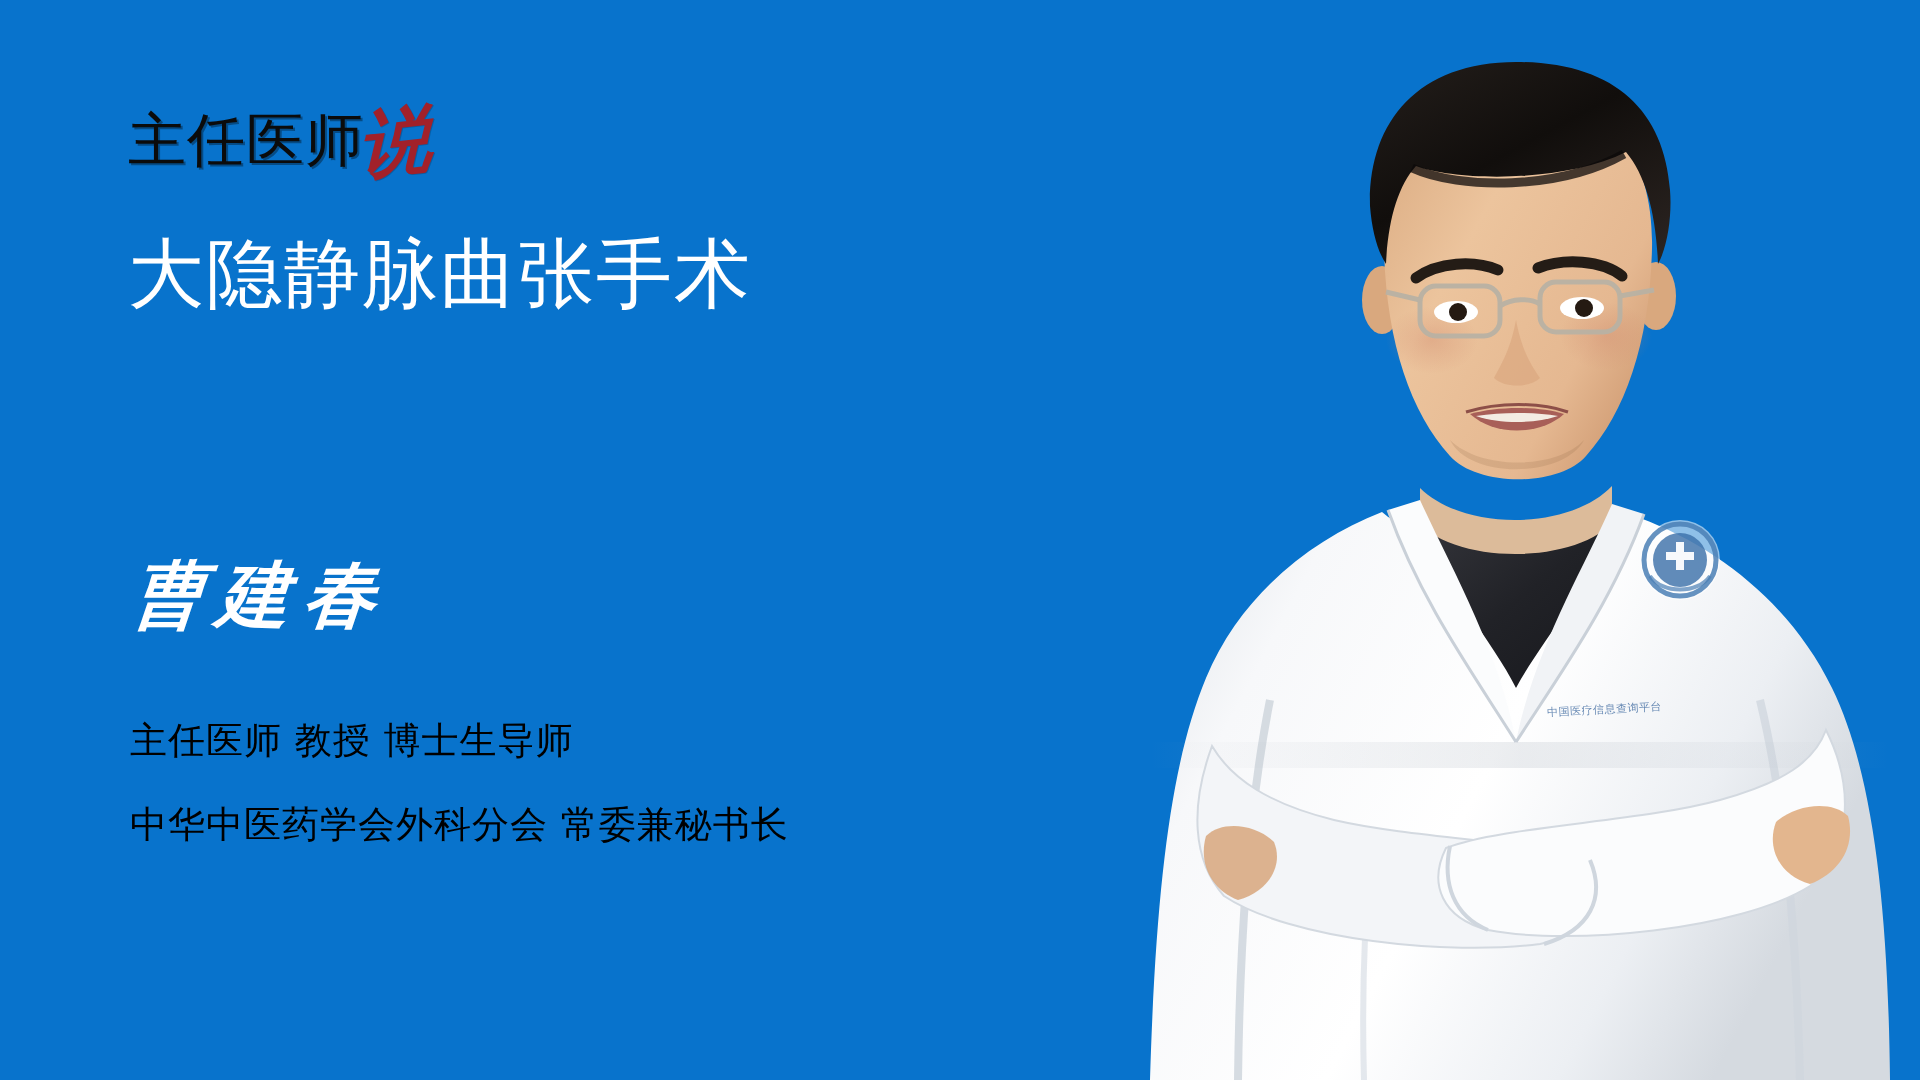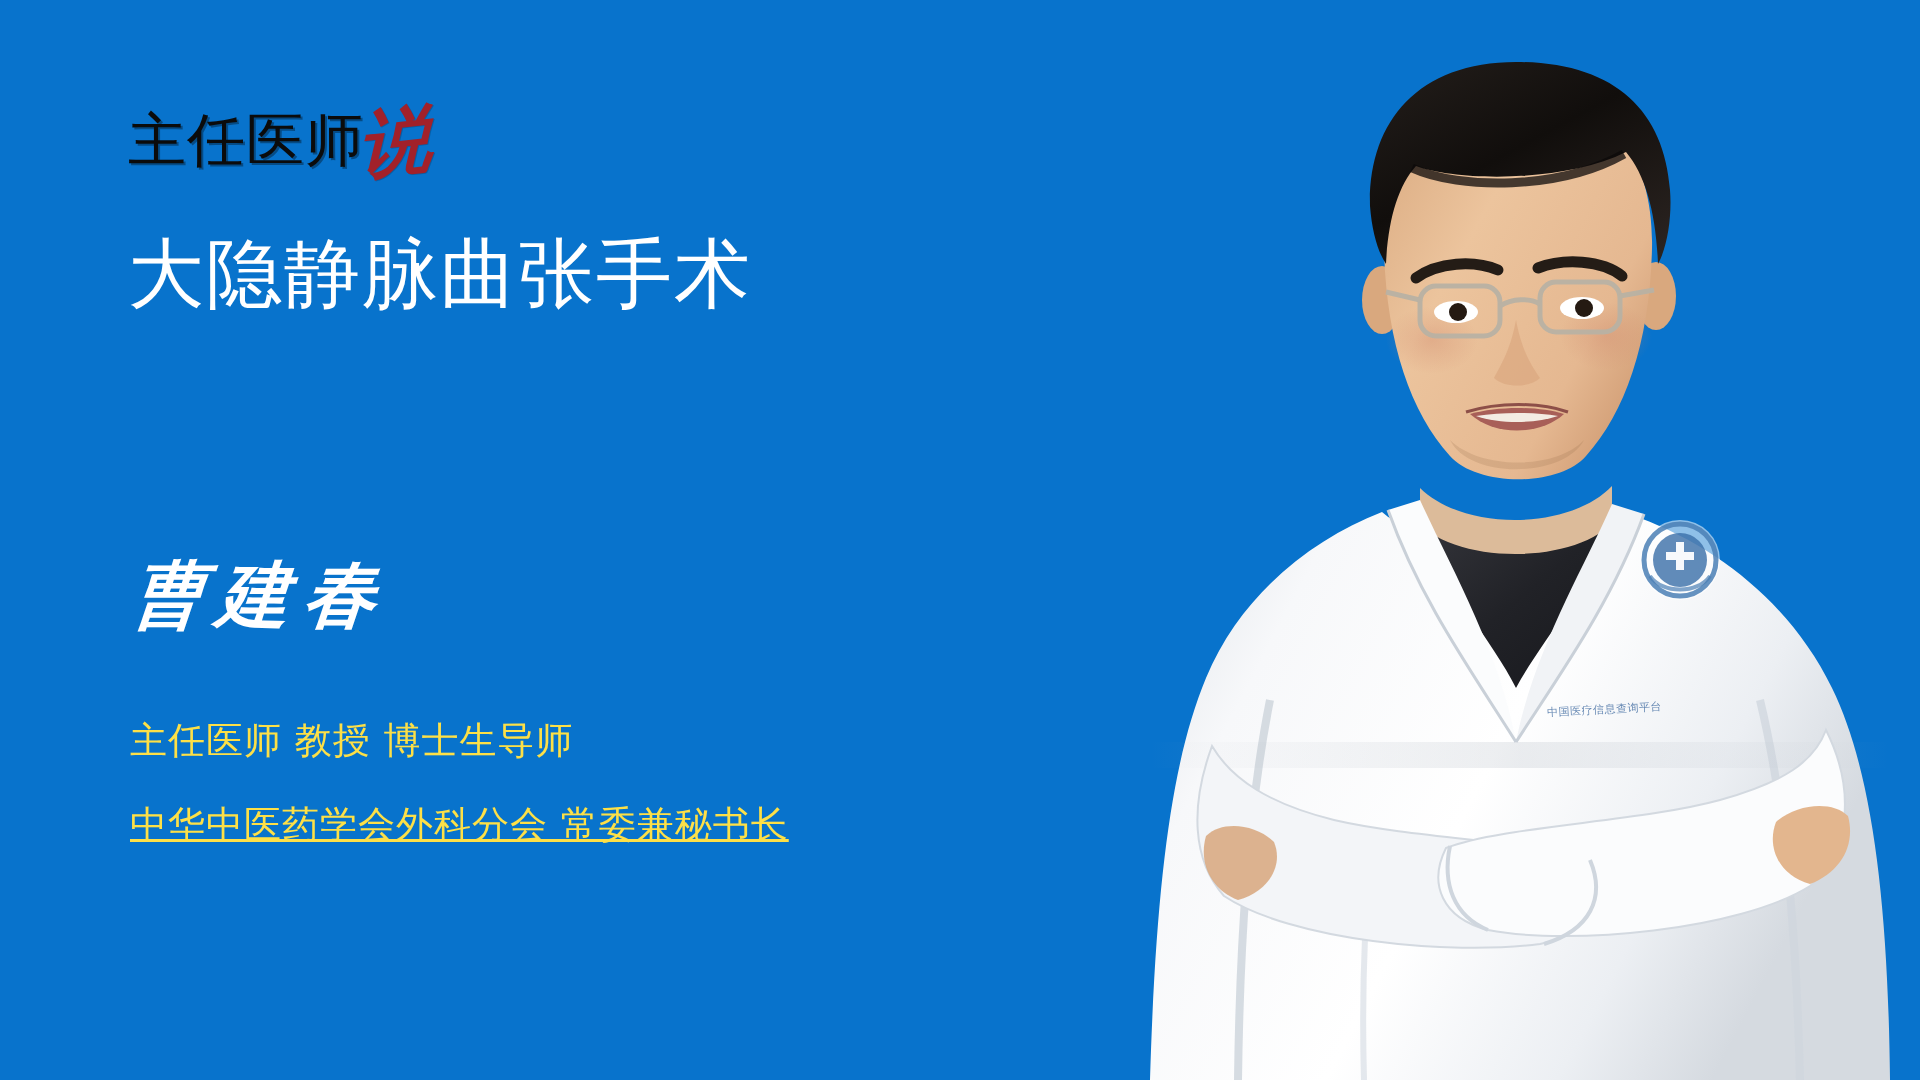--- a/index.html
+++ b/index.html
@@ -101,26 +101,26 @@
     position: absolute;
     left: 130px;
     top: 718px;
     width: 960px;
   }
   .cred-line {
     font-family: "DejaVu Sans", "Liberation Sans", sans-serif;
     font-size: 37px;
     line-height: 45px;
     font-weight: 400;
-    color: #fde047;
+    color: #000000;
     letter-spacing: 1px;
     white-space: nowrap;
     margin-bottom: 39px;
   }
-  .cred-line:last-child { margin-bottom: 8px; text-decoration: underline; }
+  .cred-line:last-child { margin-bottom: 8px; }
 
   
   #doctor-photo {
     position: absolute;
     right: 0;
     bottom: 0;
     width: 800px;
     height: 1080px;
     z-index: 3;
   }

